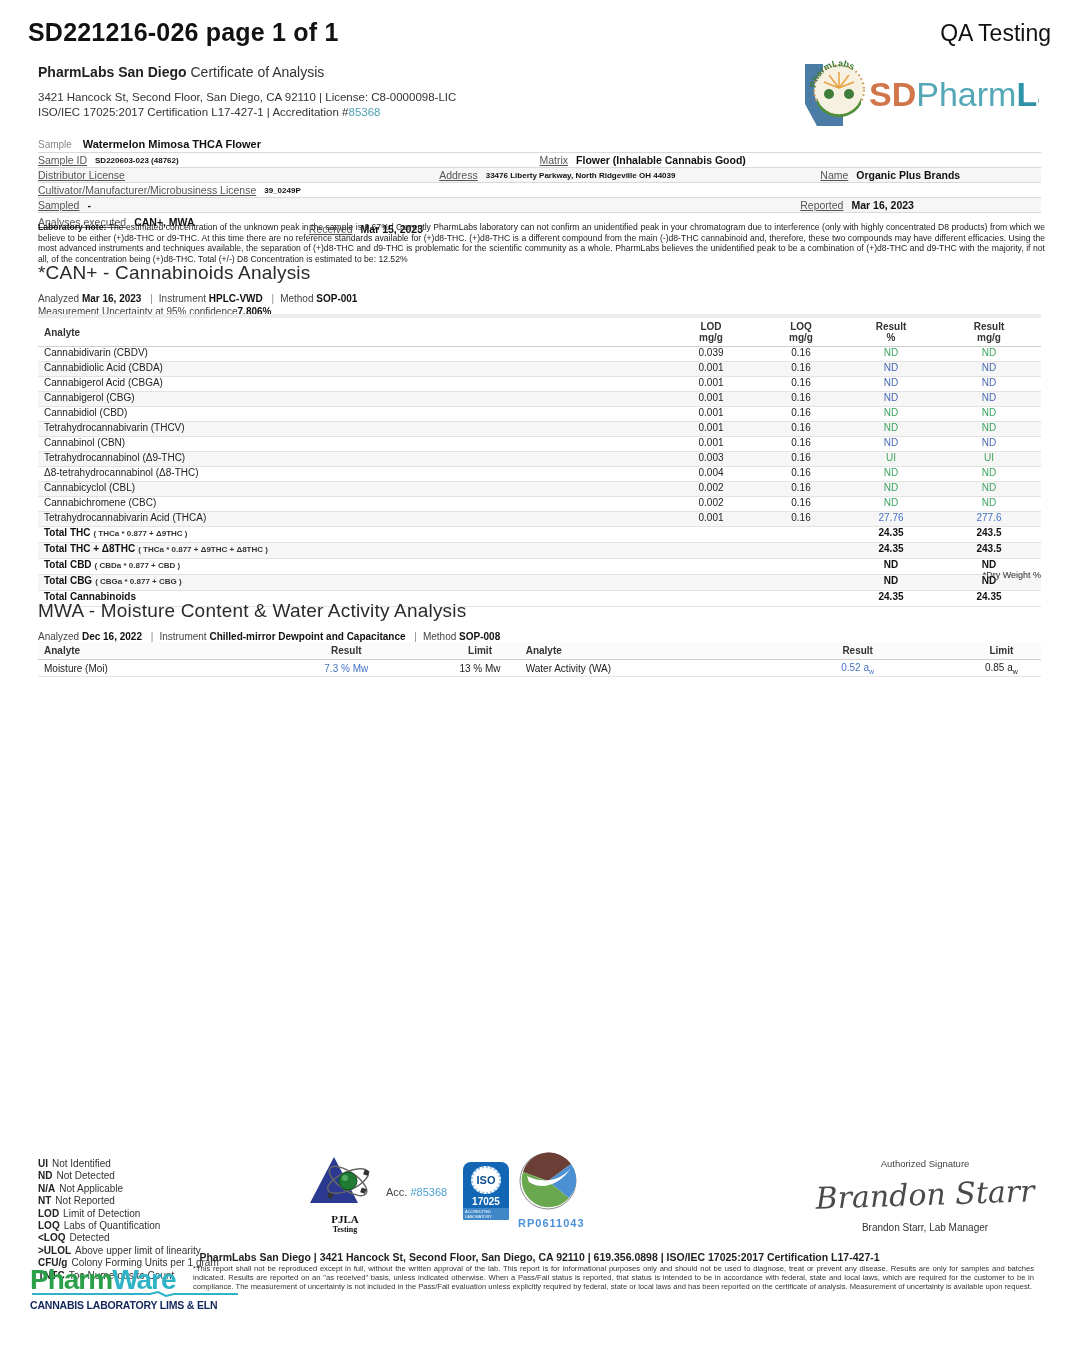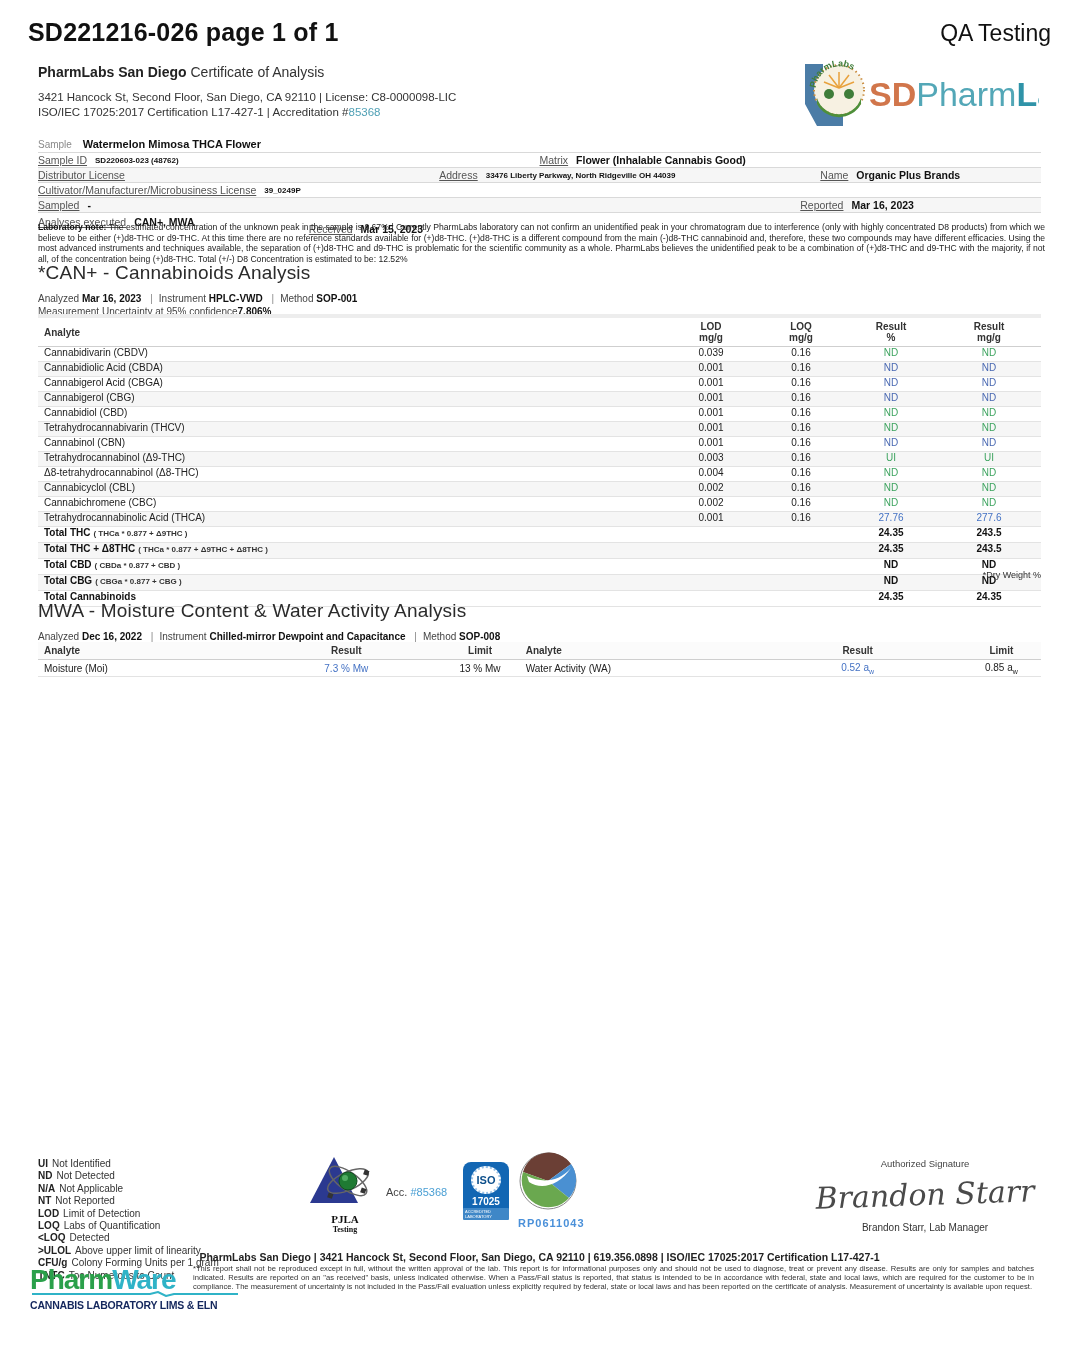--- a/index.html
+++ b/index.html
@@ -303,21 +303,21 @@
 
         <div class="ct-row">
           <div class="ct-analyte">Cannabichromene (CBC)</div>
           <div class="ct-col">0.002</div>
           <div class="ct-col loq">0.16</div>
           <div class="ct-col green">ND</div>
           <div class="ct-col mgg green">ND</div>
         </div>
 
         <div class="ct-row">
-          <div class="ct-analyte">Tetrahydrocannabinolic Acid (THCA)</div>
+          <div class="ct-analyte">Tetrahydrocannabivarin Acid (THCA)</div>
           <div class="ct-col">0.001</div>
           <div class="ct-col loq">0.16</div>
           <div class="ct-col valblue">27.76</div>
           <div class="ct-col mgg valblue">277.6</div>
         </div>
 
     </div>
     <div class="ct-totals">
 
         <div class="ct-row">

